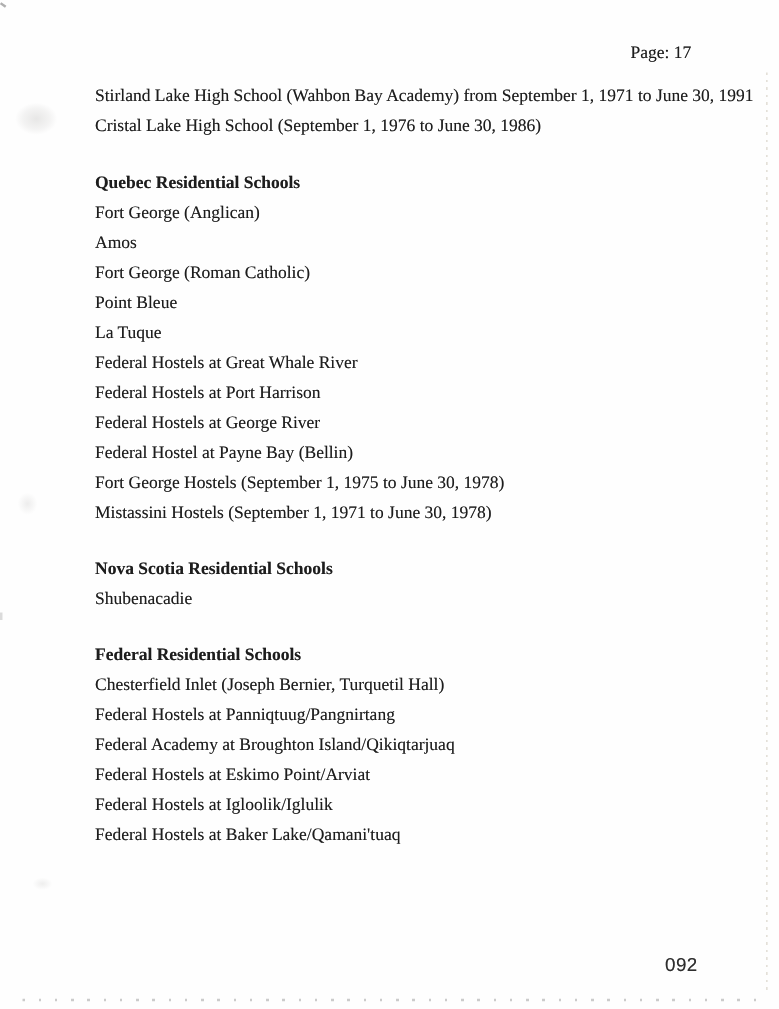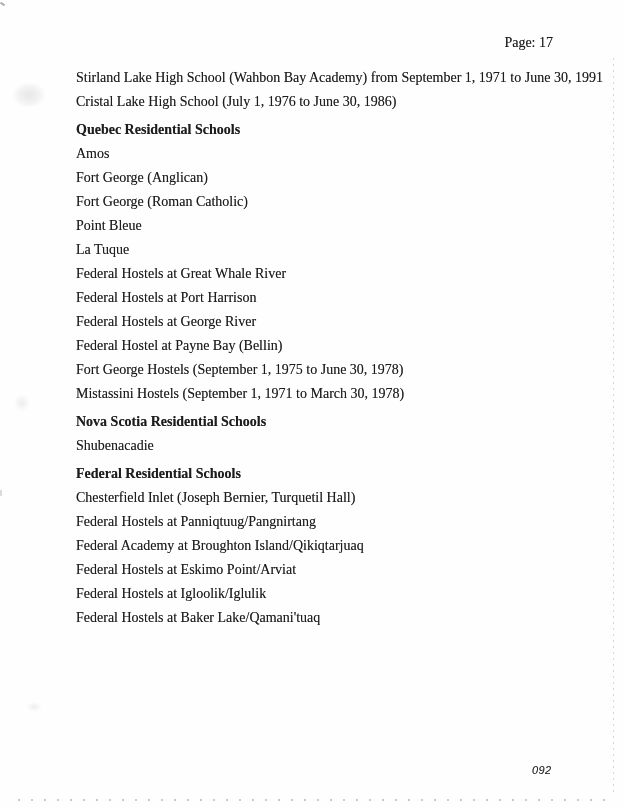--- a/index.html
+++ b/index.html
@@ -33,37 +33,36 @@
     right: 36px;
     font-size: 14px;
     line-height: 24px;
     text-shadow: 0 0 0.5px rgba(40,40,40,0.55);
   }
   .doc-line {
     height: 24px;
     white-space: nowrap;
   }
   .section {
-    margin-top: 4px;
+    margin-top: 21px;
   }
   .section-heading {
     font-weight: bold;
     height: 24px;
     white-space: nowrap;
   }
   .footer-number {
     position: absolute;
     left: 532px;
     top: 764px;
     font-family: "Liberation Sans", sans-serif;
-    font-size: 11px;
+    font-size: 15px;
     letter-spacing: 0.4px;
     color: #2e2e2e;
     text-shadow: 0 0 0.5px rgba(40,40,40,0.5);
-    font-style: italic;
   }
   
   .artifact { position: absolute; pointer-events: none; }
   .artifact-corner {
     top: 3px; left: 0;
     width: 5px; height: 2px;
     background: rgba(110,110,110,0.55);
     transform: rotate(35deg);
   }
   .artifact-smudge-1 {
@@ -106,36 +105,36 @@
 </head>
 <body>
 
 <div class="page">
 
   <div class="page-label">Page: 17</div>
 
   <div class="content">
     <div>
         <div class="doc-line">Stirland Lake High School (Wahbon Bay Academy) from September 1, 1971 to June 30, 1991</div>
-        <div class="doc-line">Cristal Lake High School (July 1, 1976 to June 30, 1986)</div>
+        <div class="doc-line">Cristal Lake High School (September 1, 1976 to June 30, 1986)</div>
       </div>
     <div>
         <div class="section">
           <div class="section-heading">Quebec Residential Schools</div>
+          <div class="doc-line">Fort George (Anglican)</div>
           <div class="doc-line">Amos</div>
-          <div class="doc-line">Fort George (Anglican)</div>
           <div class="doc-line">Fort George (Roman Catholic)</div>
           <div class="doc-line">Point Bleue</div>
           <div class="doc-line">La Tuque</div>
           <div class="doc-line">Federal Hostels at Great Whale River</div>
           <div class="doc-line">Federal Hostels at Port Harrison</div>
           <div class="doc-line">Federal Hostels at George River</div>
           <div class="doc-line">Federal Hostel at Payne Bay (Bellin)</div>
           <div class="doc-line">Fort George Hostels (September 1, 1975 to June 30, 1978)</div>
-          <div class="doc-line">Mistassini Hostels (September 1, 1971 to March 30, 1978)</div>
+          <div class="doc-line">Mistassini Hostels (September 1, 1971 to June 30, 1978)</div>
         </div>
         <div class="section">
           <div class="section-heading">Nova Scotia Residential Schools</div>
           <div class="doc-line">Shubenacadie</div>
         </div>
         <div class="section">
           <div class="section-heading">Federal Residential Schools</div>
           <div class="doc-line">Chesterfield Inlet (Joseph Bernier, Turquetil Hall)</div>
           <div class="doc-line">Federal Hostels at Panniqtuug/Pangnirtang</div>
           <div class="doc-line">Federal Academy at Broughton Island/Qikiqtarjuaq</div>

